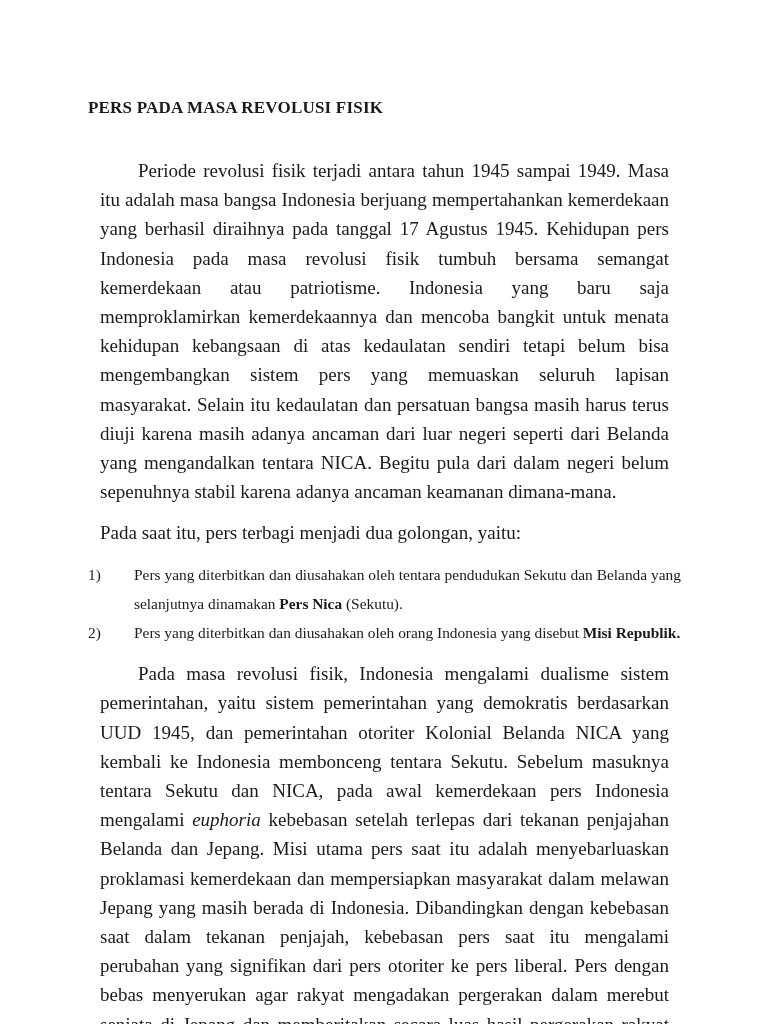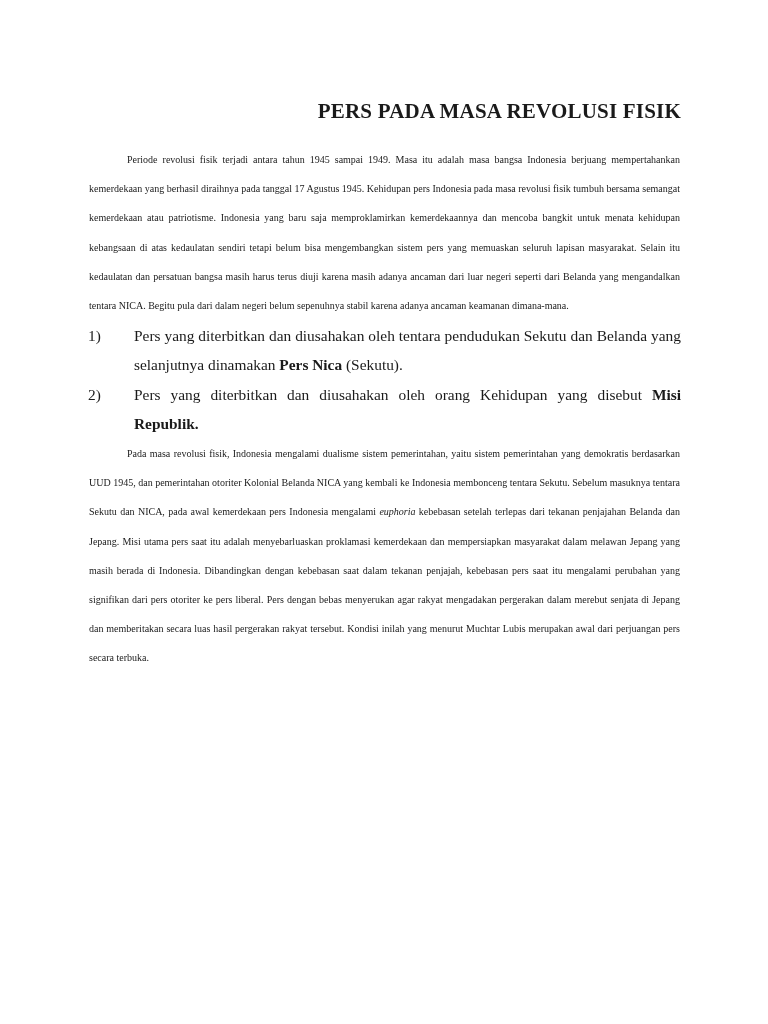--- a/index.html
+++ b/index.html
@@ -19,35 +19,35 @@
     width: 768px;
     height: 1024px;
     background: #ffffff;
     box-sizing: border-box;
   }
   .doc-title {
     position: absolute;
     left: 88px;
     top: 86px;
     width: 593px;
-    text-align: right;
-    font-size: 21px;
+    text-align: left;
+    font-size: 17px;
     font-weight: bold;
     letter-spacing: 0.2px;
     line-height: 22px;
   }
   .body-block {
     position: absolute;
     left: 88px;
     top: 144px;
     width: 593px;
   }
   p.para {
-    margin: 1px;
-    font-size: 10px;
+    margin: 12px;
+    font-size: 19px;
     line-height: 29.2px;
     text-align: justify;
     text-justify: inter-word;
     hyphens: none;
   }
   p.indent {
     text-indent: 38px;
   }
   .list-block {
     margin: 0;
@@ -81,31 +81,32 @@
 <body>
 
 <div class="page">
 
   <h1 class="doc-title">PERS PADA MASA REVOLUSI FISIK</h1>
 
   <div class="body-block">
 
     <p class="para indent">Periode revolusi fisik terjadi antara tahun 1945 sampai 1949.  Masa itu adalah masa bangsa Indonesia berjuang mempertahankan kemerdekaan yang berhasil diraihnya pada tanggal 17 Agustus 1945.  Kehidupan pers Indonesia pada masa revolusi fisik tumbuh bersama semangat kemerdekaan atau patriotisme.  Indonesia yang baru saja memproklamirkan kemerdekaannya dan mencoba bangkit untuk menata kehidupan kebangsaan di atas kedaulatan sendiri tetapi belum bisa mengembangkan sistem pers yang memuaskan seluruh lapisan masyarakat.  Selain itu kedaulatan dan persatuan bangsa masih harus terus diuji karena masih adanya ancaman dari luar negeri seperti dari Belanda yang mengandalkan tentara NICA.  Begitu pula dari dalam negeri belum sepenuhnya stabil karena adanya ancaman keamanan dimana-mana.</p>
 
+    <p class="para">Pada saat itu, pers terbagi menjadi dua golongan, yaitu:</p>
 
     <div class="list-block">
 
       <div class="list-item">
         <span class="marker">1)</span>
         <span class="li-text"><span>Pers yang diterbitkan dan diusahakan oleh tentara pendudukan Sekutu dan Belanda yang selanjutnya dinamakan </span><b>Pers Nica</b><span> (Sekutu).</span></span>
       </div>
 
       <div class="list-item">
         <span class="marker">2)</span>
-        <span class="li-text"><span>Pers yang diterbitkan dan diusahakan oleh orang Kehidupan yang disebut </span><b>Misi Republik.</b><span></span></span>
+        <span class="li-text"><span>Pers yang diterbitkan dan diusahakan oleh orang Indonesia yang disebut </span><b>Misi Republik.</b><span></span></span>
       </div>
 
     </div>
 
     <p class="para indent"><span>Pada masa revolusi fisik, Indonesia mengalami dualisme sistem pemerintahan, yaitu sistem pemerintahan yang demokratis berdasarkan UUD 1945, dan pemerintahan otoriter Kolonial Belanda NICA yang kembali ke Indonesia membonceng tentara Sekutu.  Sebelum masuknya tentara Sekutu dan NICA, pada awal kemerdekaan pers Indonesia mengalami </span><i>euphoria</i><span> kebebasan setelah terlepas dari tekanan penjajahan Belanda dan Jepang.  Misi utama pers saat itu adalah menyebarluaskan proklamasi kemerdekaan dan mempersiapkan masyarakat dalam melawan Jepang yang masih berada di Indonesia.  Dibandingkan dengan kebebasan saat dalam tekanan penjajah, kebebasan pers saat itu mengalami perubahan yang signifikan dari pers otoriter ke pers liberal.  Pers dengan bebas menyerukan agar rakyat mengadakan pergerakan dalam merebut senjata di Jepang dan memberitakan secara luas hasil pergerakan rakyat tersebut. Kondisi inilah yang menurut Muchtar Lubis merupakan awal dari perjuangan pers secara terbuka.</span></p>
 
   </div>
 
 </div>
 

